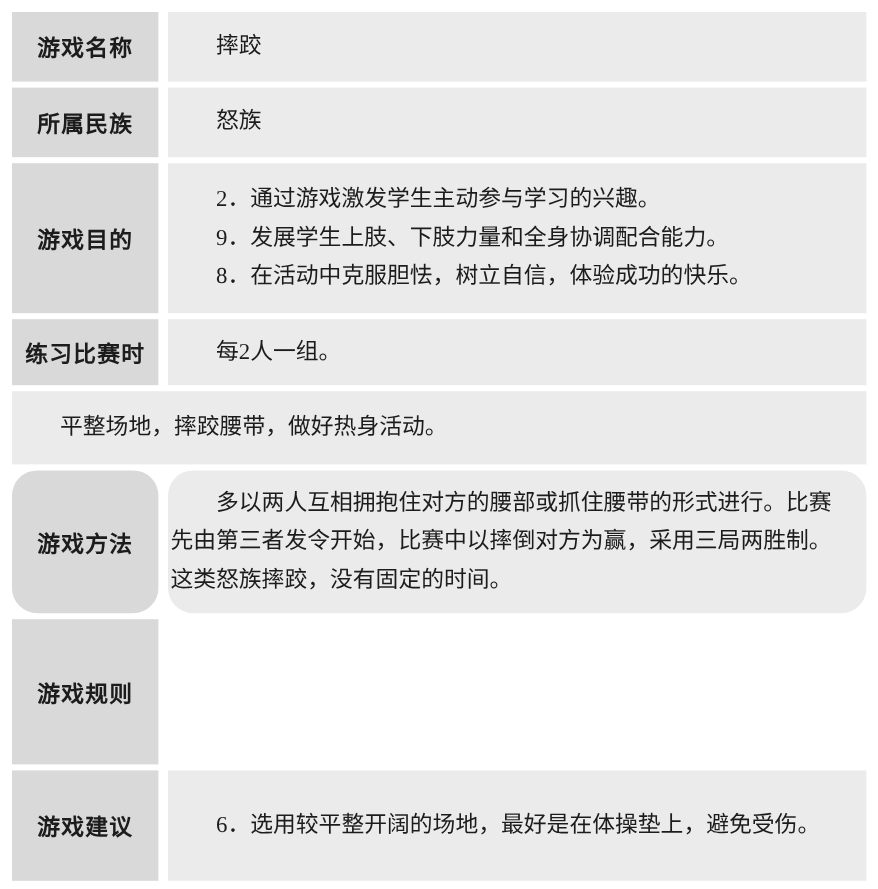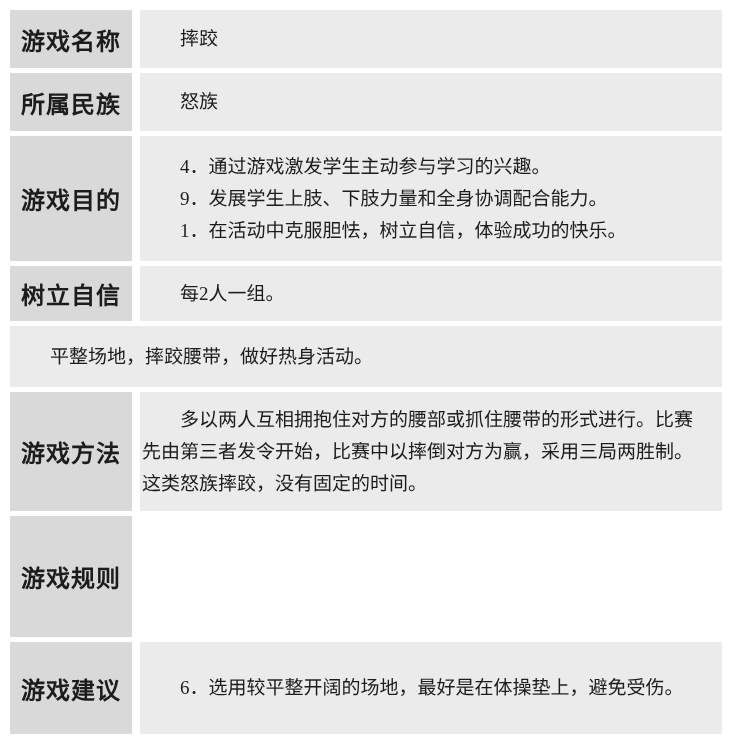--- a/index.html
+++ b/index.html
@@ -24,33 +24,33 @@
   }
   .row {
     display: flex;
     gap: 8px;
   }
   .row:nth-child(1) .cell { min-height: 58px; }
   .row:nth-child(2) .cell { min-height: 58px; }
   .row:nth-child(3) .cell { min-height: 125px; }
   .row:nth-child(4) .cell { min-height: 55px; }
   .row:nth-child(5) .cell { min-height: 61px; }
-  .row:nth-child(6) .cell { min-height: 119px; }
+  .row:nth-child(6) .cell { min-height: 119px; border-radius: 21px; }
   .row:nth-child(7) .cell { min-height: 121px; }
   .row:nth-child(8) .cell { min-height: 92px; }
   .label-cell {
     width: 122px;
     flex: 0 0 122px;
     background: #d9d9d9;
     display: flex;
     align-items: center;
     justify-content: center;
     font-family: "Liberation Sans", "DejaVu Sans", sans-serif;
     font-weight: 700;
-    font-size: 24px;
+    font-size: 19px;
     letter-spacing: 1px;
     color: #1c1c1c;
   }
   .content-cell {
     flex: 1 1 auto;
     background: #ebebeb;
     display: flex;
     flex-direction: column;
     justify-content: center;
     box-sizing: border-box;
@@ -80,28 +80,28 @@
     <div class="row">
       <div class="cell label-cell">所属民族</div>
       <div class="cell content-cell">
         <p class="para">怒族</p>
       </div>
     </div>
 
     <div class="row">
       <div class="cell label-cell">游戏目的</div>
       <div class="cell content-cell">
-        <p class="para">4．通过游戏激发学生主动参与学习的兴趣。</p>
+        <p class="para">2．通过游戏激发学生主动参与学习的兴趣。</p>
         <p class="para">9．发展学生上肢、下肢力量和全身协调配合能力。</p>
-        <p class="para">1．在活动中克服胆怯，树立自信，体验成功的快乐。</p>
+        <p class="para">8．在活动中克服胆怯，树立自信，体验成功的快乐。</p>
       </div>
     </div>
 
     <div class="row">
-      <div class="cell label-cell">树立自信</div>
+      <div class="cell label-cell">练习比赛时</div>
       <div class="cell content-cell">
         <p class="para">每2人一组。</p>
       </div>
     </div>
 
     <div class="row">
       <div class="cell content-cell">
         <p class="para">平整场地，摔跤腰带，做好热身活动。</p>
       </div>
     </div>

